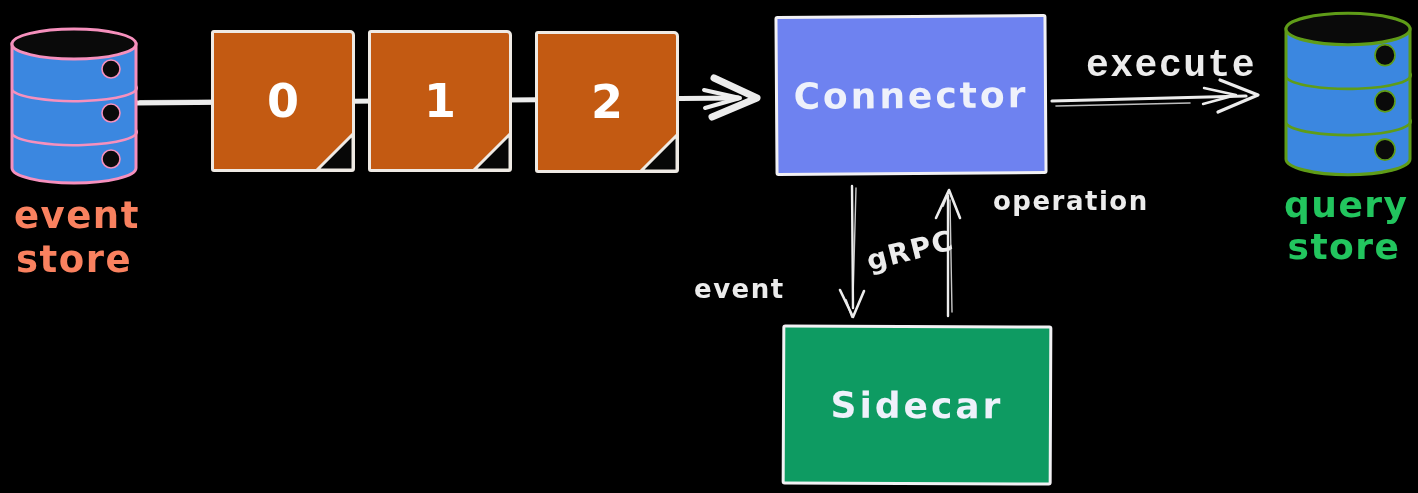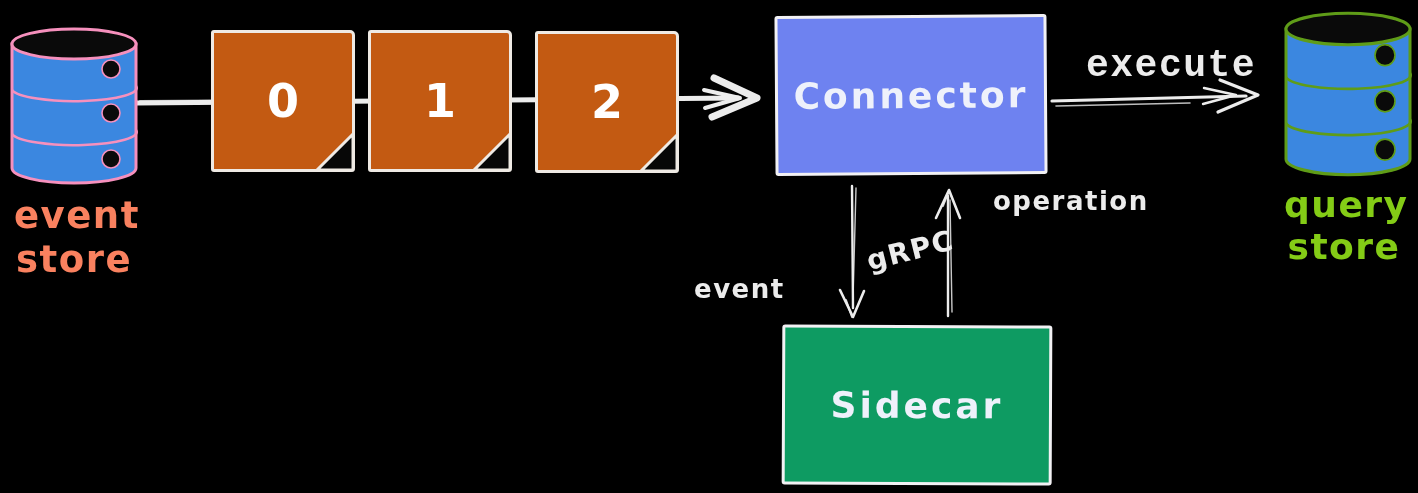--- a/index.html
+++ b/index.html
@@ -114,21 +114,21 @@
 
   <svg class="abs cyl" style="left:1282px;top:8px;" width="132" height="172" viewBox="0 0 132 164" preserveAspectRatio="none">
     <path d="M4,20 L4,144 A62,15 0 0 0 128,144 L128,20 Z" stroke-width="3" fill="#3b87e0" stroke="#5f9c18"></path>
     <path d="M4,66 A62,13 0 0 0 128,62" fill="none" stroke-width="2.5" stroke="#5f9c18"></path>
     <path d="M4,110 A62,13 0 0 0 128,106" fill="none" stroke-width="2.5" stroke="#5f9c18"></path>
     <ellipse cx="66" cy="20" rx="62" ry="15" fill="#0a0a0a" stroke-width="3" stroke="#5f9c18"></ellipse>
     <circle cx="103" cy="45" r="10" fill="#0a0a0a" stroke-width="1.6" stroke="#5f9c18"></circle>
     <circle cx="103" cy="89" r="10" fill="#0a0a0a" stroke-width="1.6" stroke="#5f9c18"></circle>
     <circle cx="103" cy="135" r="10" fill="#0a0a0a" stroke-width="1.6" stroke="#5f9c18"></circle>
   </svg>
-  <div class="abs hand store-label" style="left:1284px;top:184px;color:#84cc16;font-size:36px;line-height:42px;">
+  <div class="abs hand store-label" style="left:1284px;top:184px;color:#22c55e;font-size:36px;line-height:42px;">
     <span style="display:block;">query</span>
     <span style="display:block;">store</span>
   </div>
 
   <div class="abs hand edge-label" style="left:1086px;top:44px;font-size:38px;font-family:Liberation Mono, monospace;">execute</div>
 
   <div class="abs hand edge-label" style="left:993px;top:186px;">operation</div>
 
   <div class="abs hand edge-label" style="left:694px;top:274px;">event</div>
 

